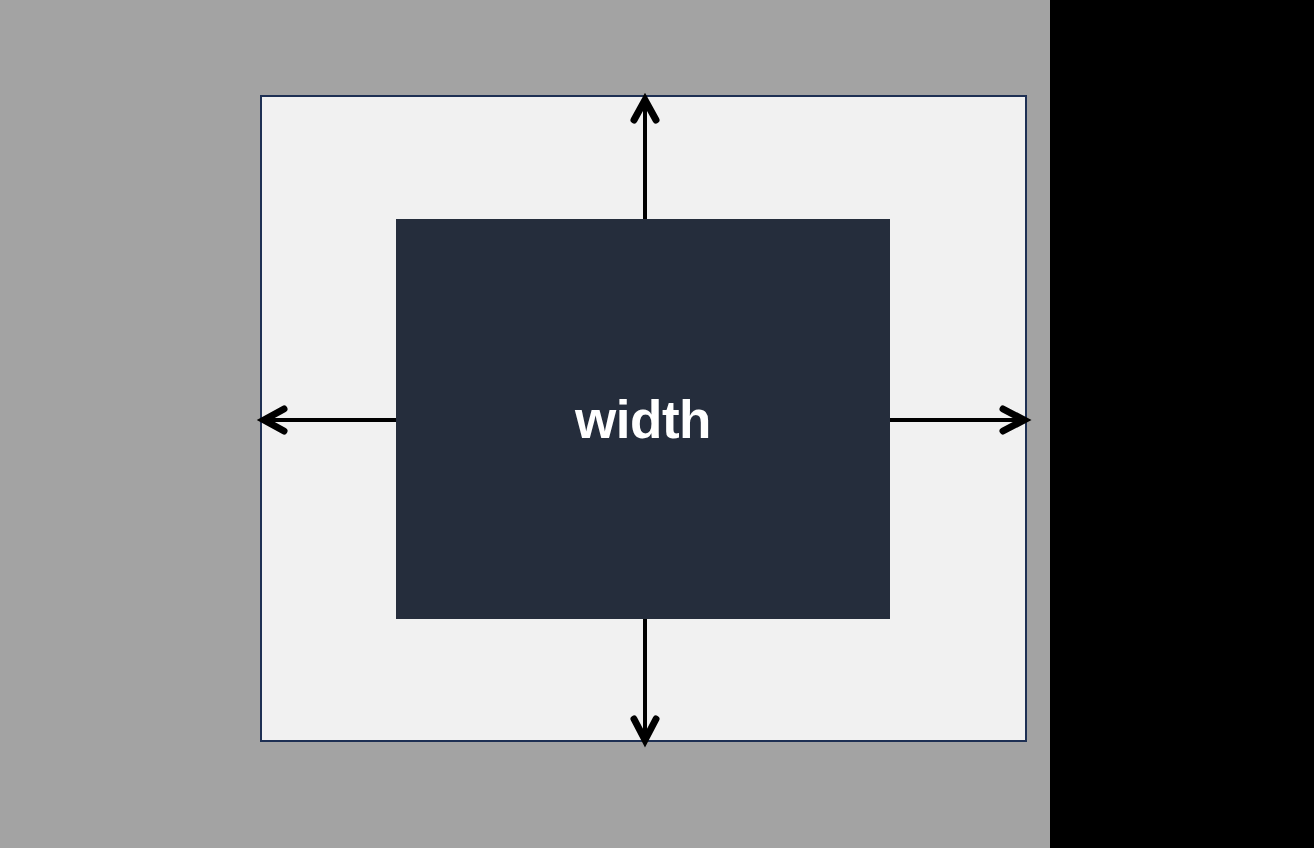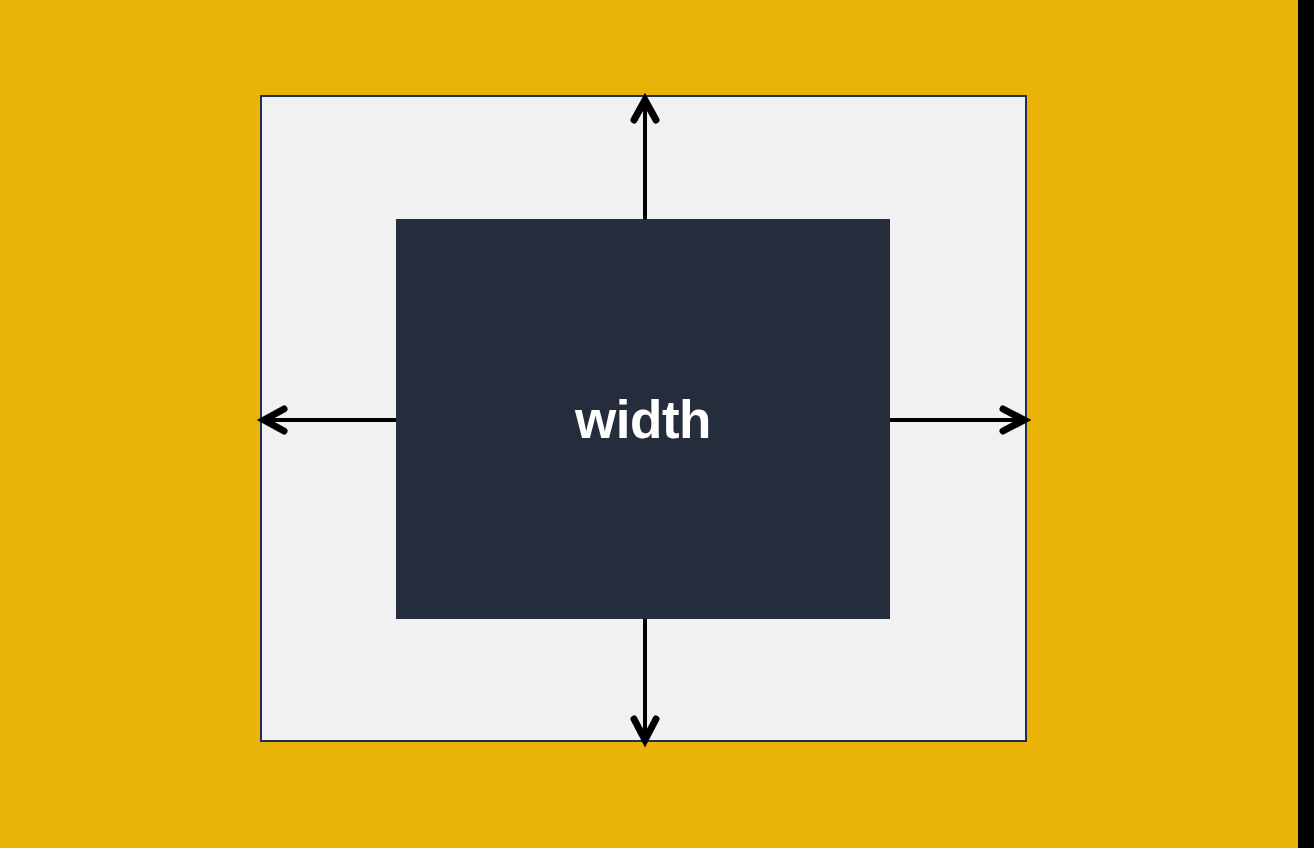--- a/index.html
+++ b/index.html
@@ -5,23 +5,23 @@
   html, body {
     margin: 0;
     padding: 0;
     background: #000000;
   }
   body {
     font-family: "Liberation Sans", sans-serif;
   }
   #stage {
     position: relative;
-    width: 1298px;
+    width: 1050px;
     height: 848px;
-    background: #eab308;
+    background: #a3a3a3;
     overflow: hidden;
   }
   
   #outer-box {
     position: absolute;
     left: 260px;
     top: 95px;
     width: 767px;
     height: 647px;
     box-sizing: border-box;

